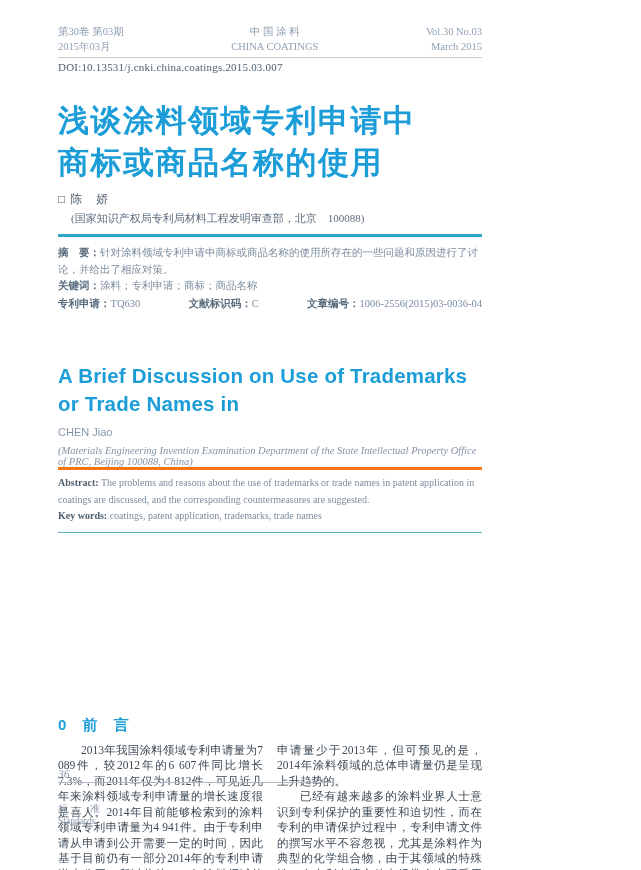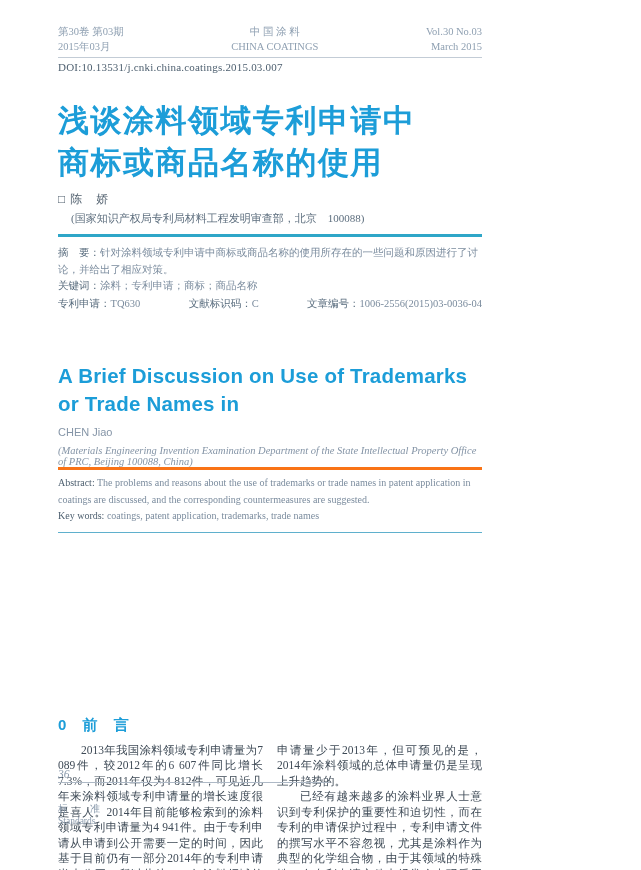--- a/index.html
+++ b/index.html
@@ -60,21 +60,21 @@
     height: 3px;
     background: #2fa6c8;
   }
   
   .meta-cn {
     margin-top: 8px;
     font-size: 10.5px;
     line-height: 16.5px;
     color: #7b8c9e;
   }
-  .meta-label { font-weight: normal; color: #566a7c; }
+  .meta-label { font-weight: bold; color: #566a7c; }
   .meta-row3 {
     display: flex;
     justify-content: space-between;
     margin-top: 1px;
   }
   
   .title-en {
     margin-top: 50px;
     color: #1c9dd8;
     font-family: "Liberation Sans", "DejaVu Sans", sans-serif;

